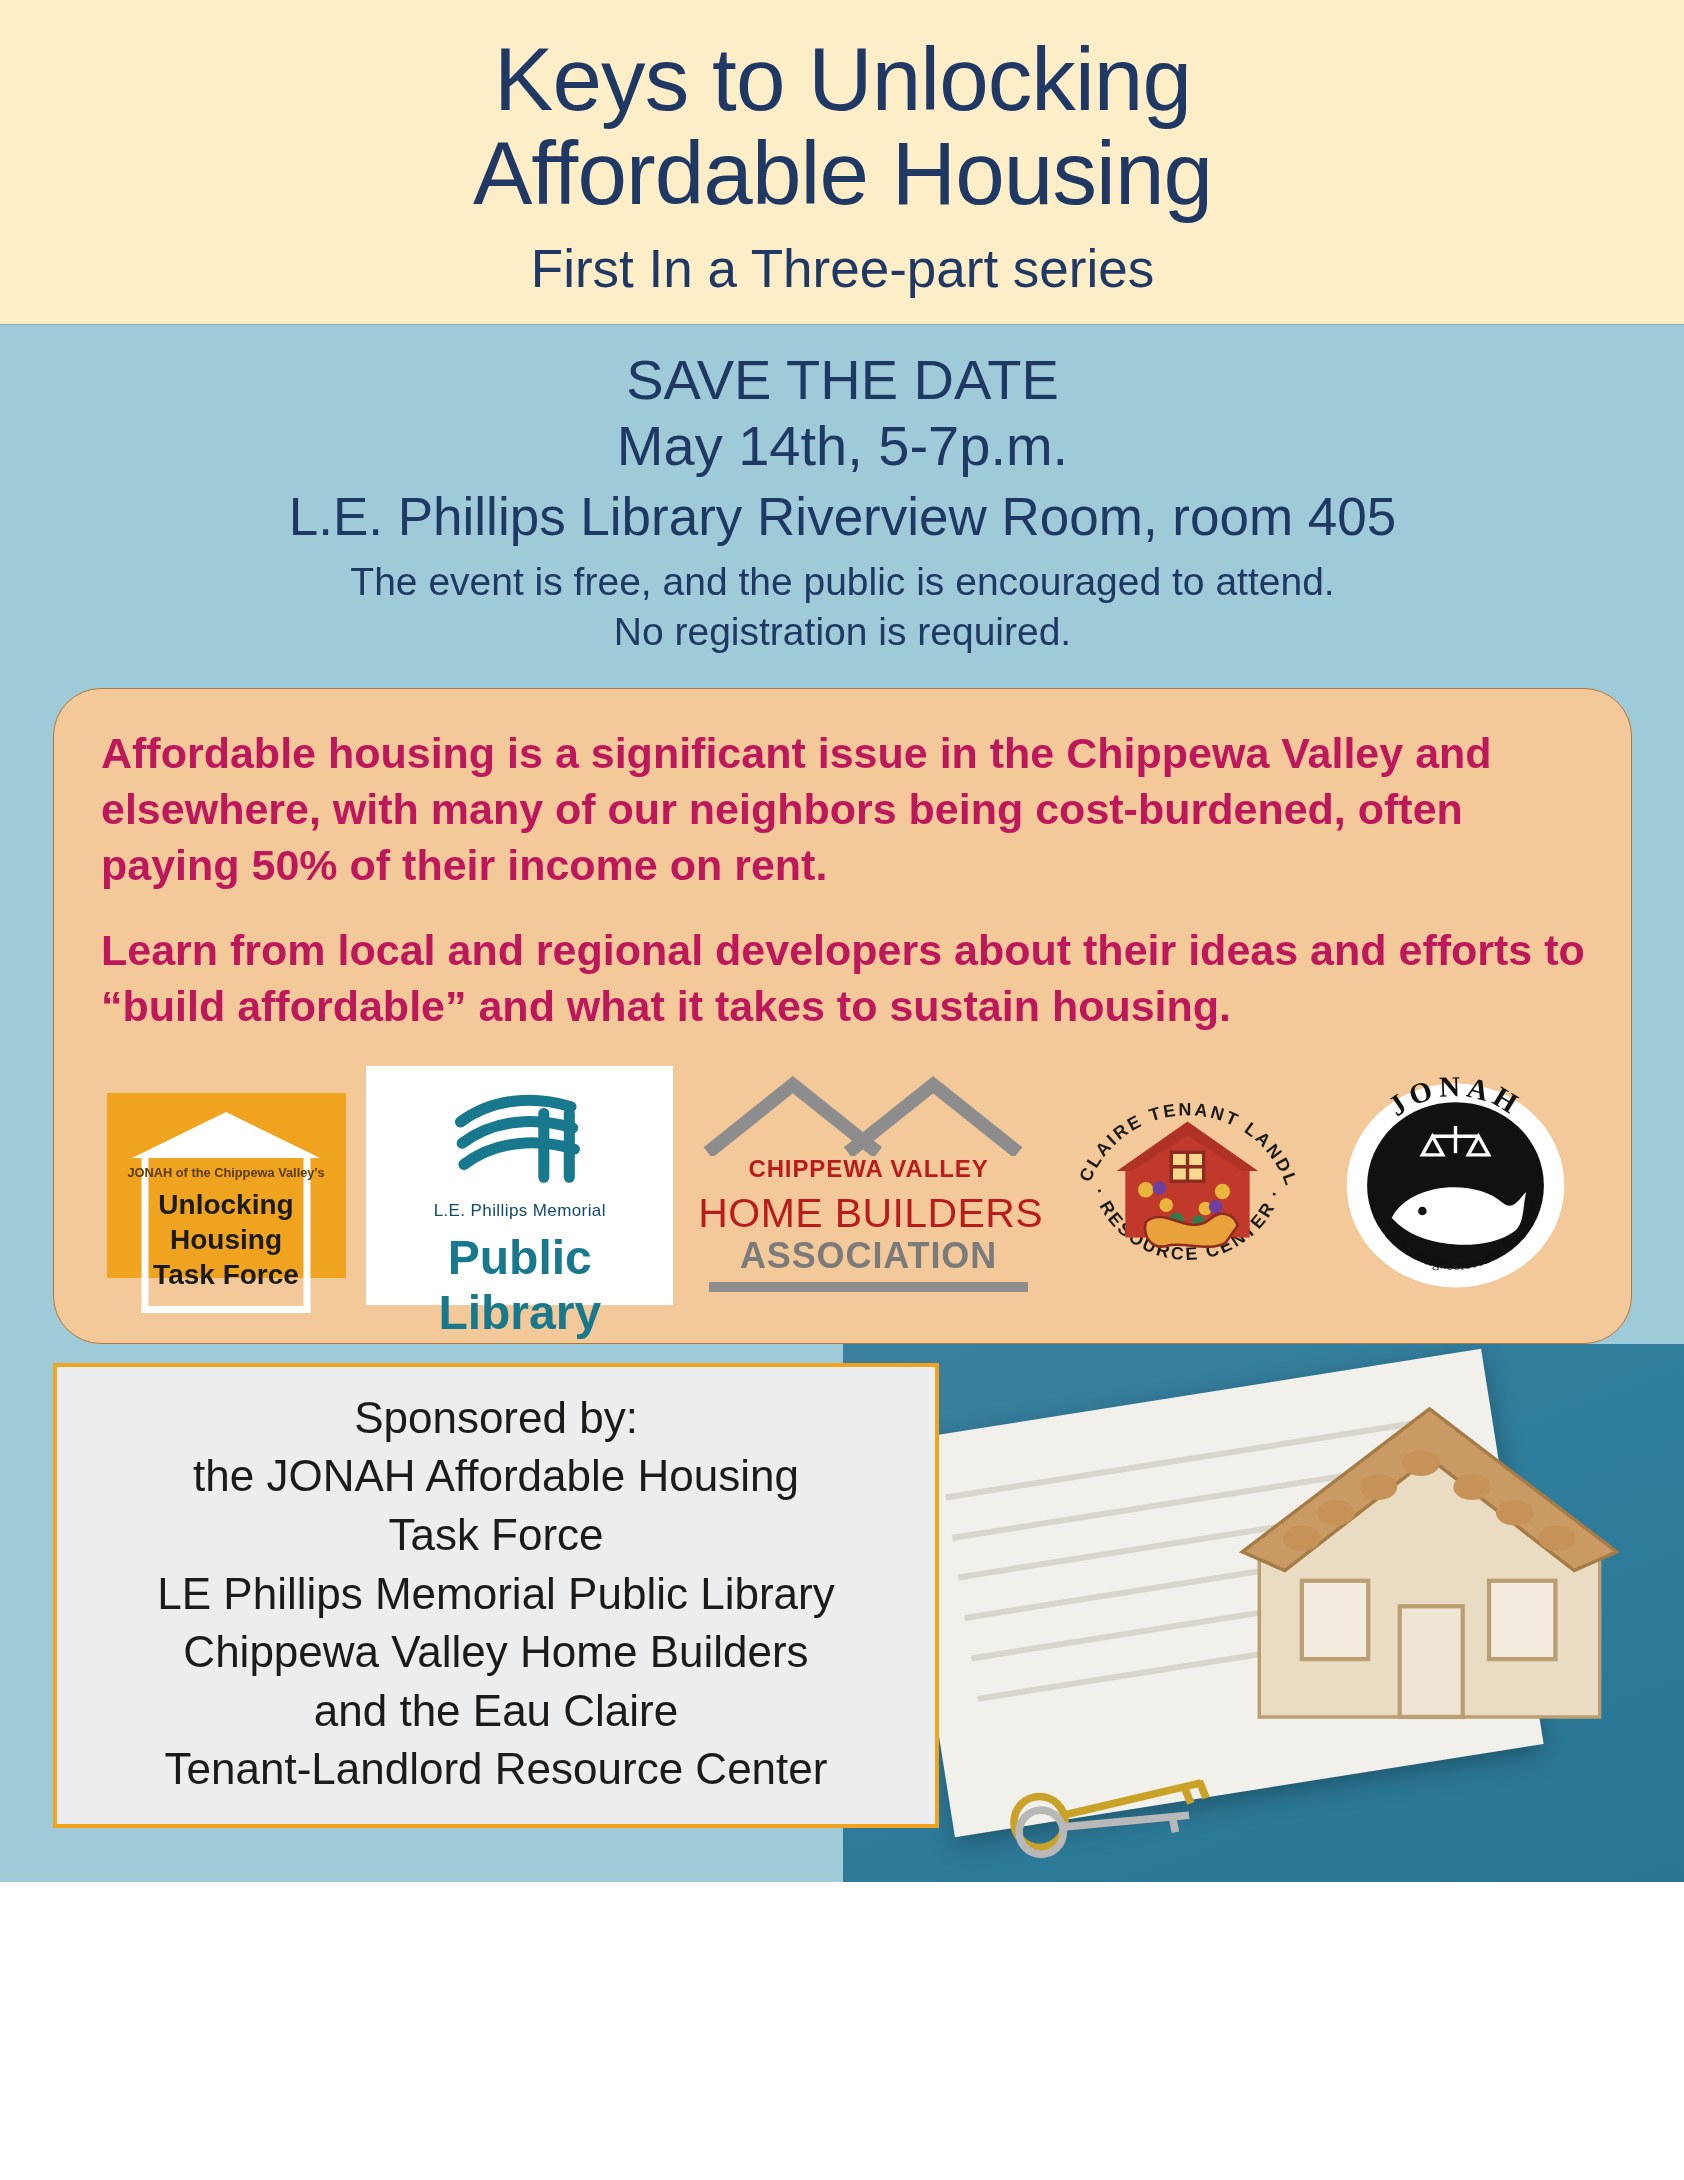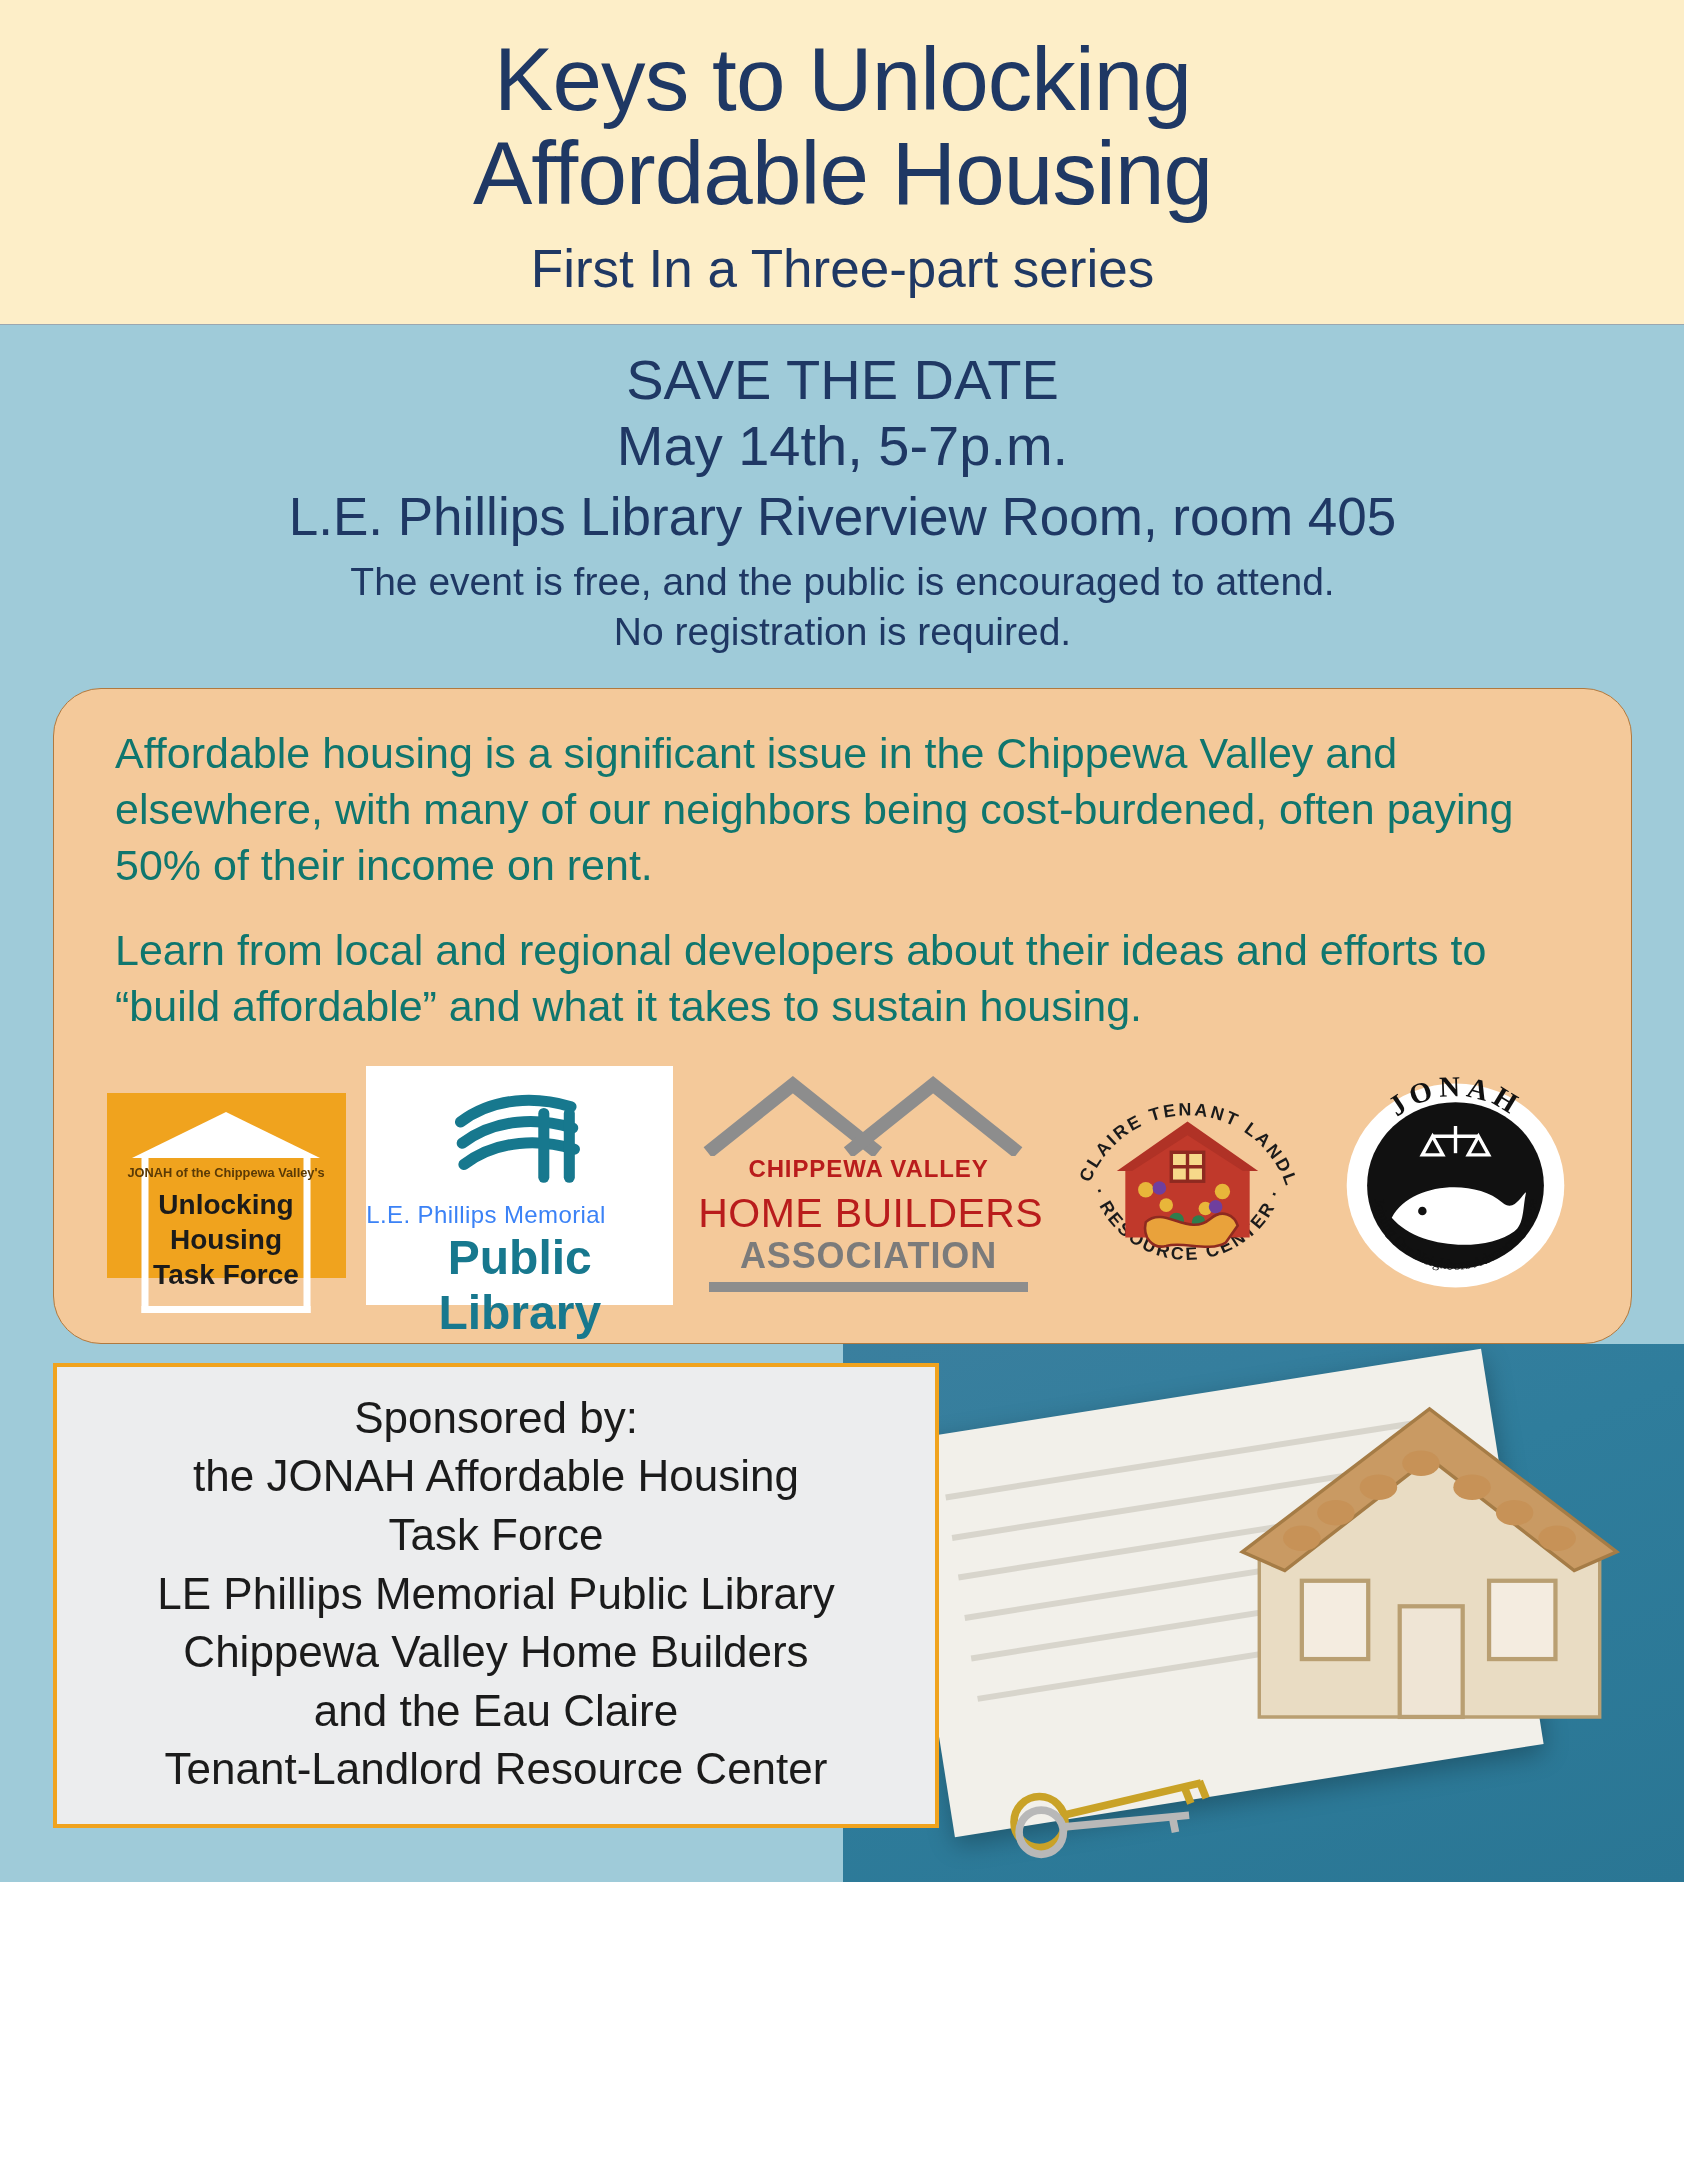--- a/index.html
+++ b/index.html
@@ -72,24 +72,25 @@
   
   .tan-panel {
     margin: 32px 53px 0 53px;
     background: #f4c99a;
     border: 1.7px solid #b0793f;
     border-radius: 48px;
     padding: 37px 44px 34px 44px;
     box-sizing: border-box;
   }
   .tan-panel p {
-    margin: 0 0 29px 17px;
-    color: #0f766e;
+    margin: 0 0 29px 3px;
+    color: #be185d;
     font-size: 43px;
     line-height: 1.3;
+    font-weight: bold;
   }
   .tan-panel p:last-of-type {
     margin-bottom: 22px;
   }
 
   
   .logo-row {
     display: flex;
     align-items: center;
     justify-content: space-between;
@@ -159,22 +160,23 @@
     left: 50%;
     top: 22px;
     transform: translateX(-50%);
     width: 153px;
     height: 102px;
   }
   .logo-lib .lib-top {
     position: absolute;
     left: 0; right: 0;
     top: 135px;
-    color: #3b82f6;
-    font-size: 24px;
+    text-align: center;
+    color: #0c4a6e;
+    font-size: 17px;
     letter-spacing: 0.4px;
   }
   .logo-lib .lib-bot {
     position: absolute;
     left: 0; right: 0;
     top: 164px;
     text-align: center;
     color: #17788e;
     font-size: 48px;
     font-weight: bold;

